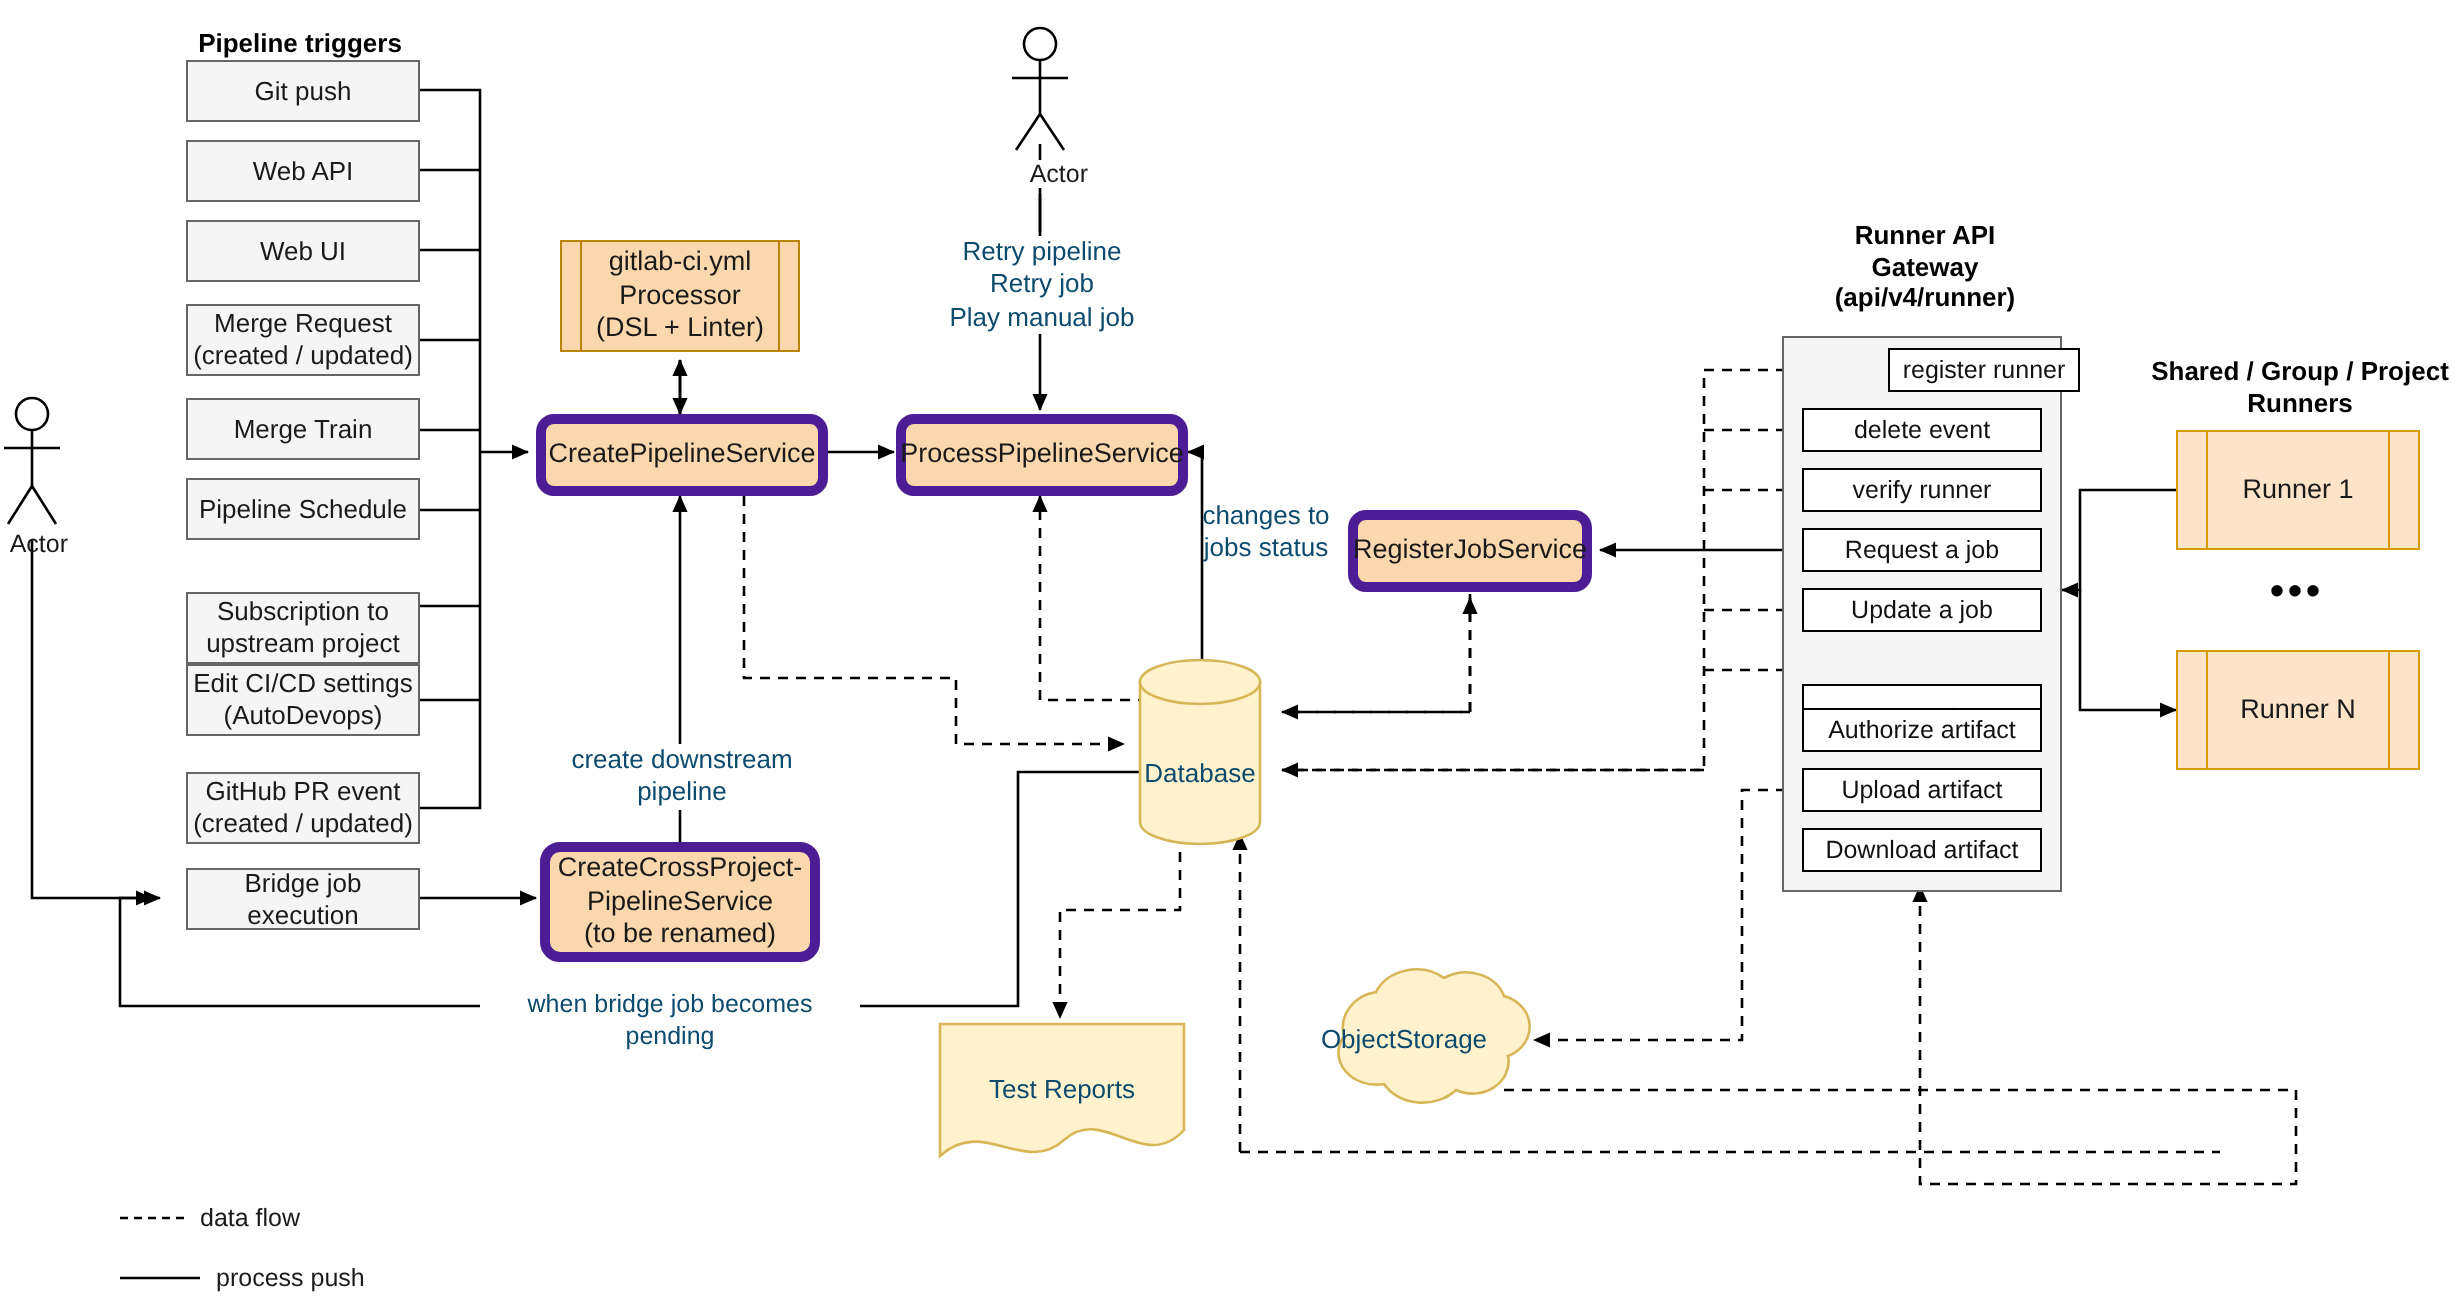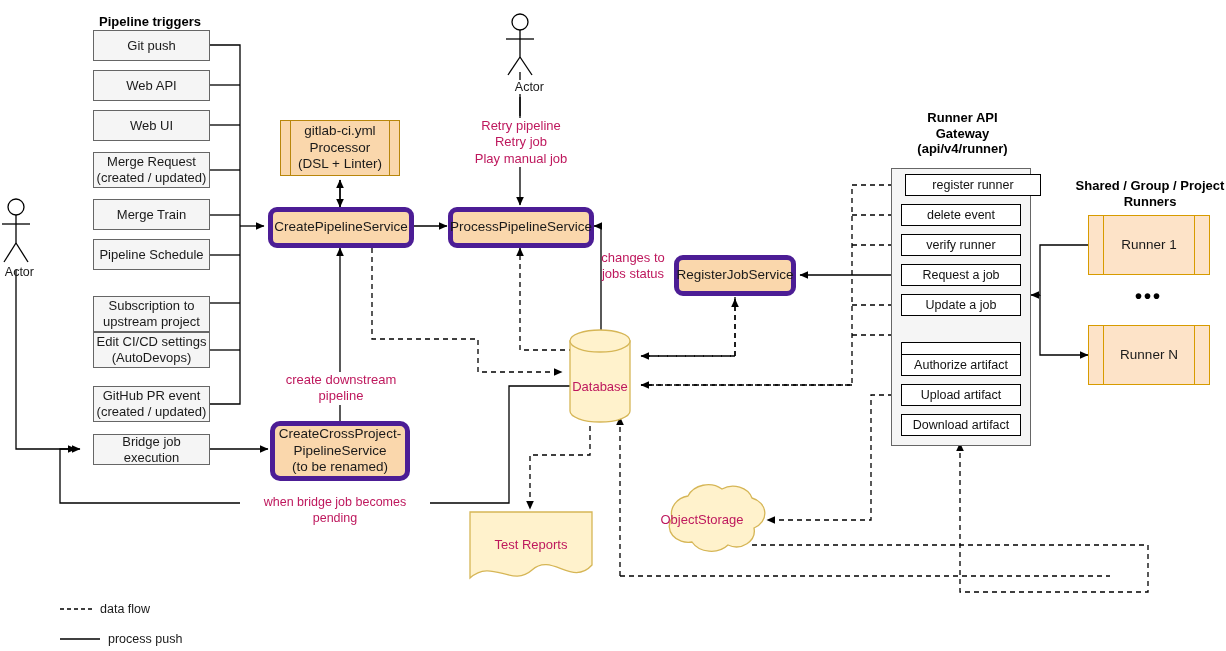--- a/index.html
+++ b/index.html
@@ -47,21 +47,21 @@
   
   .gateway-panel{
     position:absolute;background:#f5f5f5;border:1px solid #666666;box-sizing:border-box;
   }
   .endpoint{
     position:absolute;background:#ffffff;border:1px solid #000000;box-sizing:border-box;
     display:flex;align-items:center;justify-content:center;font-size:12.5px;color:#111;
   }
 
   .caption{position:absolute;font-size:13px;font-weight:bold;text-align:center;color:#000;line-height:1.2;}
-  .freetext{position:absolute;font-size:13px;text-align:center;color:#be185d;line-height:1.25;}
+  .freetext{position:absolute;font-size:13px;text-align:center;color:#0c4a6e;line-height:1.25;}
   .freetext.small{font-size:12.5px;}
   .legend-text{position:absolute;font-size:12.5px;color:#1a1a1a;}
   .actor-label{position:absolute;font-size:12.5px;text-align:right;color:#1a1a1a;}
   .ellipsis{position:absolute;font-size:20px;font-weight:bold;letter-spacing:2px;color:#000;}
 </style>
 </head>
 <body>
 
 <div id="canvas">
 
@@ -232,21 +232,21 @@
 pipeline</div>
 
   <div class="freetext small" style="left:240px;top:495px;width:190px;background:#fff;">when bridge job becomes pending</div>
 
   <div class="caption" style="left:895px;top:110px;width:135px;white-space:pre-line;">Runner API
 Gateway
 (api/v4/runner)</div>
 
   <div class="gateway-panel" style="left:891px;top:168px;width:140px;height:278px;"></div>
 
-  <div class="endpoint" style="left:905px;top:174px;width:136px;height:22px;">register runner</div>
+  <div class="endpoint" style="left:944px;top:174px;width:96px;height:22px;">register runner</div>
   <div class="endpoint" style="left:901px;top:204px;width:120px;height:22px;">delete event</div>
   <div class="endpoint" style="left:901px;top:234px;width:120px;height:22px;">verify runner</div>
   <div class="endpoint" style="left:901px;top:264px;width:120px;height:22px;">Request a job</div>
   <div class="endpoint" style="left:901px;top:294px;width:120px;height:22px;">Update a job</div>
   <div class="endpoint" style="left:901px;top:342px;width:120px;height:34px;">Append log</div>
   <div class="endpoint" style="left:901px;top:354px;width:120px;height:22px;">Authorize artifact</div>
   <div class="endpoint" style="left:901px;top:384px;width:120px;height:22px;">Upload artifact</div>
   <div class="endpoint" style="left:901px;top:414px;width:120px;height:22px;">Download artifact</div>
 
   <div class="caption" style="left:1074px;top:178px;width:152px;white-space:pre-line;">Shared / Group / Project

